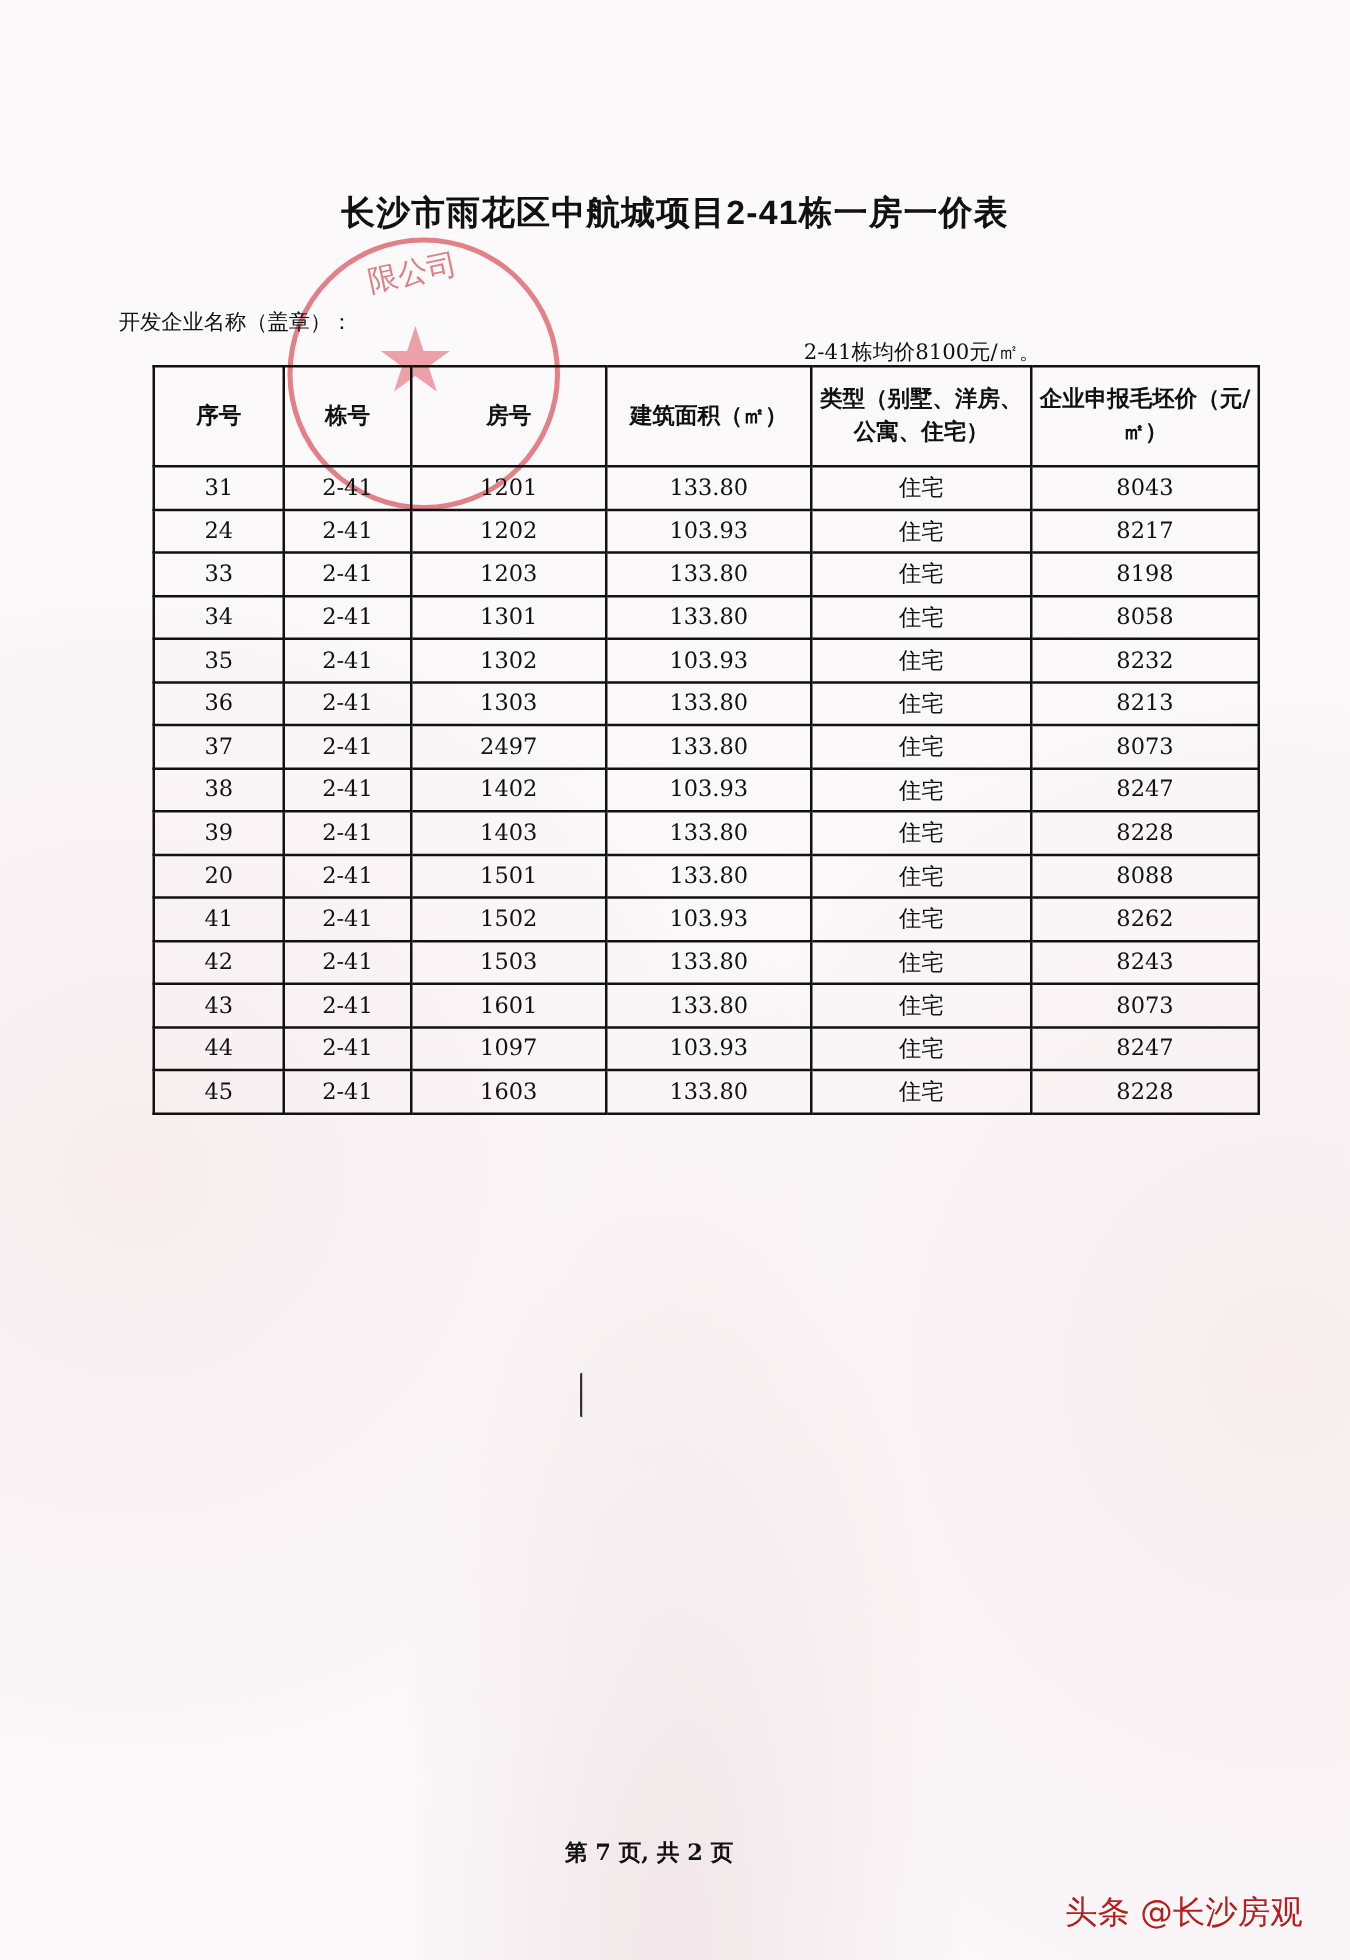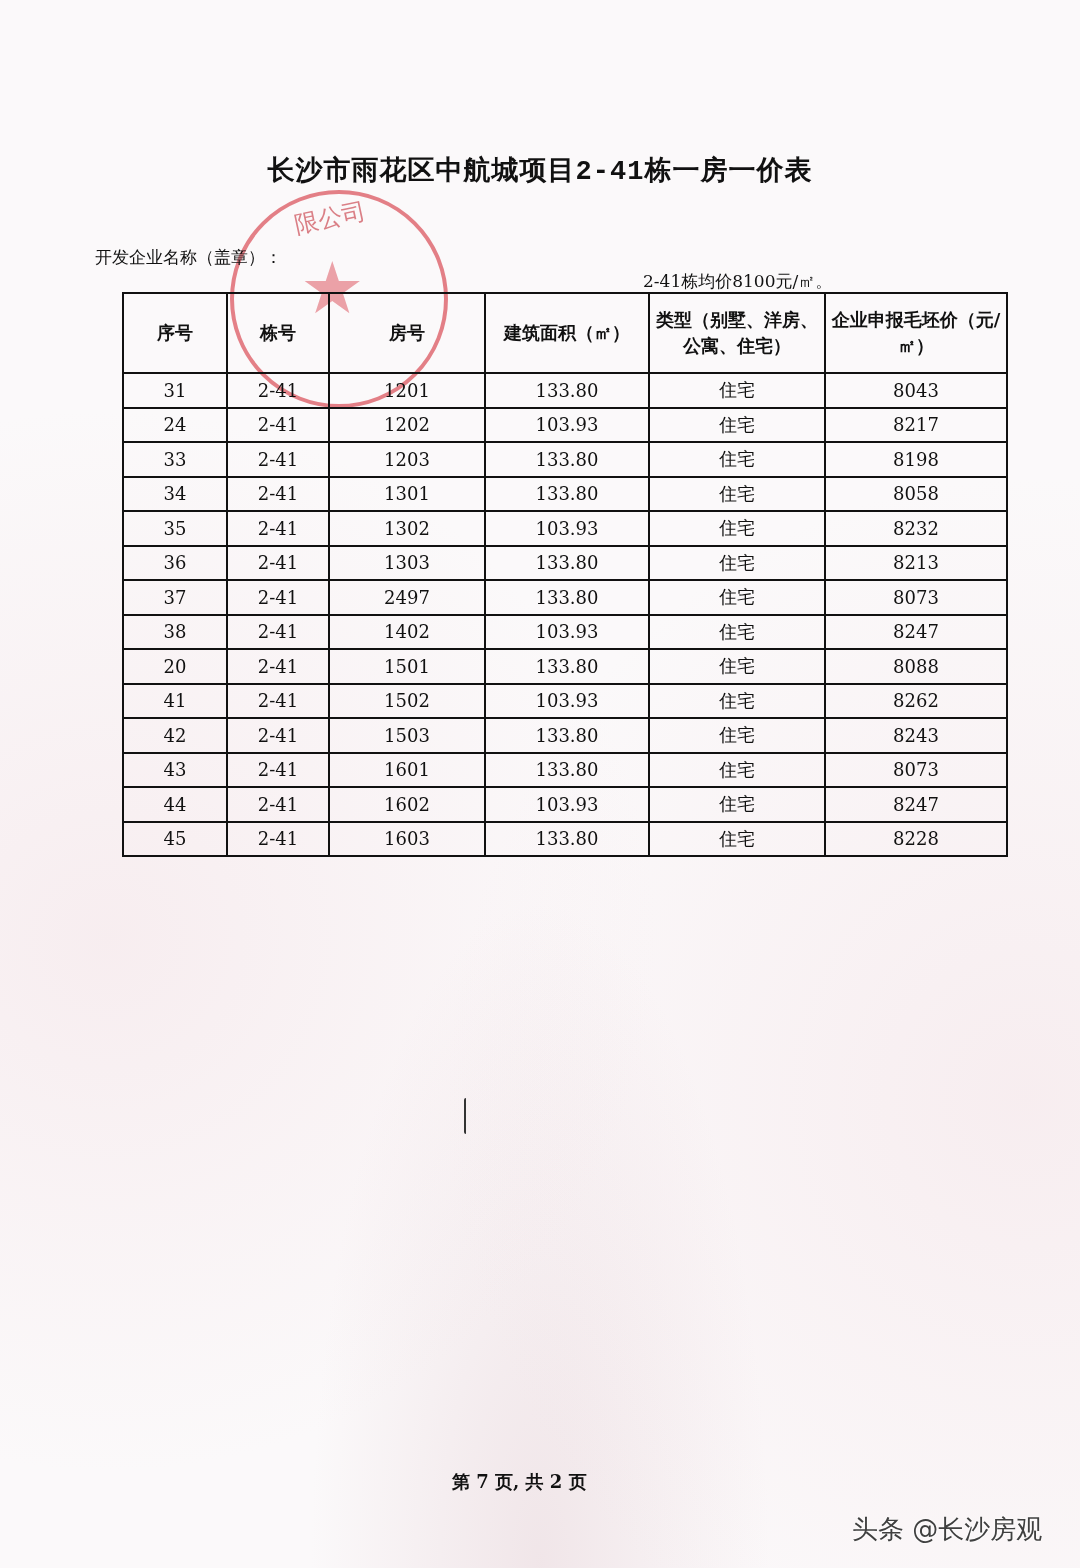--- a/index.html
+++ b/index.html
@@ -13,21 +13,21 @@
       position: absolute; inset: 0;
       background:
         radial-gradient(ellipse at 10% 60%, rgba(240,215,220,0.35), rgba(255,255,255,0) 40%),
         radial-gradient(ellipse at 95% 70%, rgba(240,215,220,0.35), rgba(255,255,255,0) 40%),
         radial-gradient(ellipse at 50% 100%, rgba(230,210,215,0.5), rgba(255,255,255,0) 30%);
       pointer-events: none;
     }
     .title {
       position: absolute; left: 0; right: 0; top: 152px;
       text-align: center; font-size: 27px; font-weight: bold; letter-spacing: 1px;
-      font-family: Liberation Mono, monospace;
+      font-family: Liberation Sans, sans-serif;
     }
     .developer-label {
       position: absolute; left: 95px; top: 246px; font-size: 17px; font-family: Liberation Mono, monospace;
     }
     .avg-price {
       position: absolute; left: 643px; top: 242px; font-size: 17px; margin-top: 28px;
     }
     .stamp {
       position: absolute; left: 230px; top: 190px; width: 218px; height: 218px;
       border-radius: 50%; border: 4px solid rgba(214,60,70,0.8);
@@ -54,21 +54,21 @@
       height: 78px; font-weight: bold; font-size: 18px;
       font-family: "DejaVu Sans", "Liberation Sans", sans-serif;
       line-height: 26px;
     }
     table.price-table td { height: 32.5px; }
     .footer-page {
       position: absolute; left: 452px; top: 1470px; font-size: 18px; font-weight: bold;
     }
     .watermark {
       position: absolute; left: 852px; top: 1512px; font-size: 26px;
-      color: #404040; font-family: "DejaVu Sans", "Liberation Sans", sans-serif;
+      color: #b91c1c; font-family: "DejaVu Sans", "Liberation Sans", sans-serif;
       text-shadow: 0 0 2px #fff, 0 0 3px #fff;
     }
     .mark {
       position: absolute; left: 464px; top: 1098px; width: 4px; height: 36px;
       border-left: 2px solid #333; border-radius: 2px;
     }
   </style>
 </head>
 <body>
 
@@ -162,20 +162,28 @@
       </tr>
       <tr>
         <td>38</td>
         <td>2-41</td>
         <td>1402</td>
         <td>103.93</td>
         <td>住宅</td>
         <td>8247</td>
       </tr>
       <tr>
+        <td>39</td>
+        <td>2-41</td>
+        <td>1403</td>
+        <td>133.80</td>
+        <td>住宅</td>
+        <td>8228</td>
+      </tr>
+      <tr>
         <td>20</td>
         <td>2-41</td>
         <td>1501</td>
         <td>133.80</td>
         <td>住宅</td>
         <td>8088</td>
       </tr>
       <tr>
         <td>41</td>
         <td>2-41</td>
@@ -196,21 +204,21 @@
         <td>43</td>
         <td>2-41</td>
         <td>1601</td>
         <td>133.80</td>
         <td>住宅</td>
         <td>8073</td>
       </tr>
       <tr>
         <td>44</td>
         <td>2-41</td>
-        <td>1602</td>
+        <td>1097</td>
         <td>103.93</td>
         <td>住宅</td>
         <td>8247</td>
       </tr>
       <tr>
         <td>45</td>
         <td>2-41</td>
         <td>1603</td>
         <td>133.80</td>
         <td>住宅</td>

